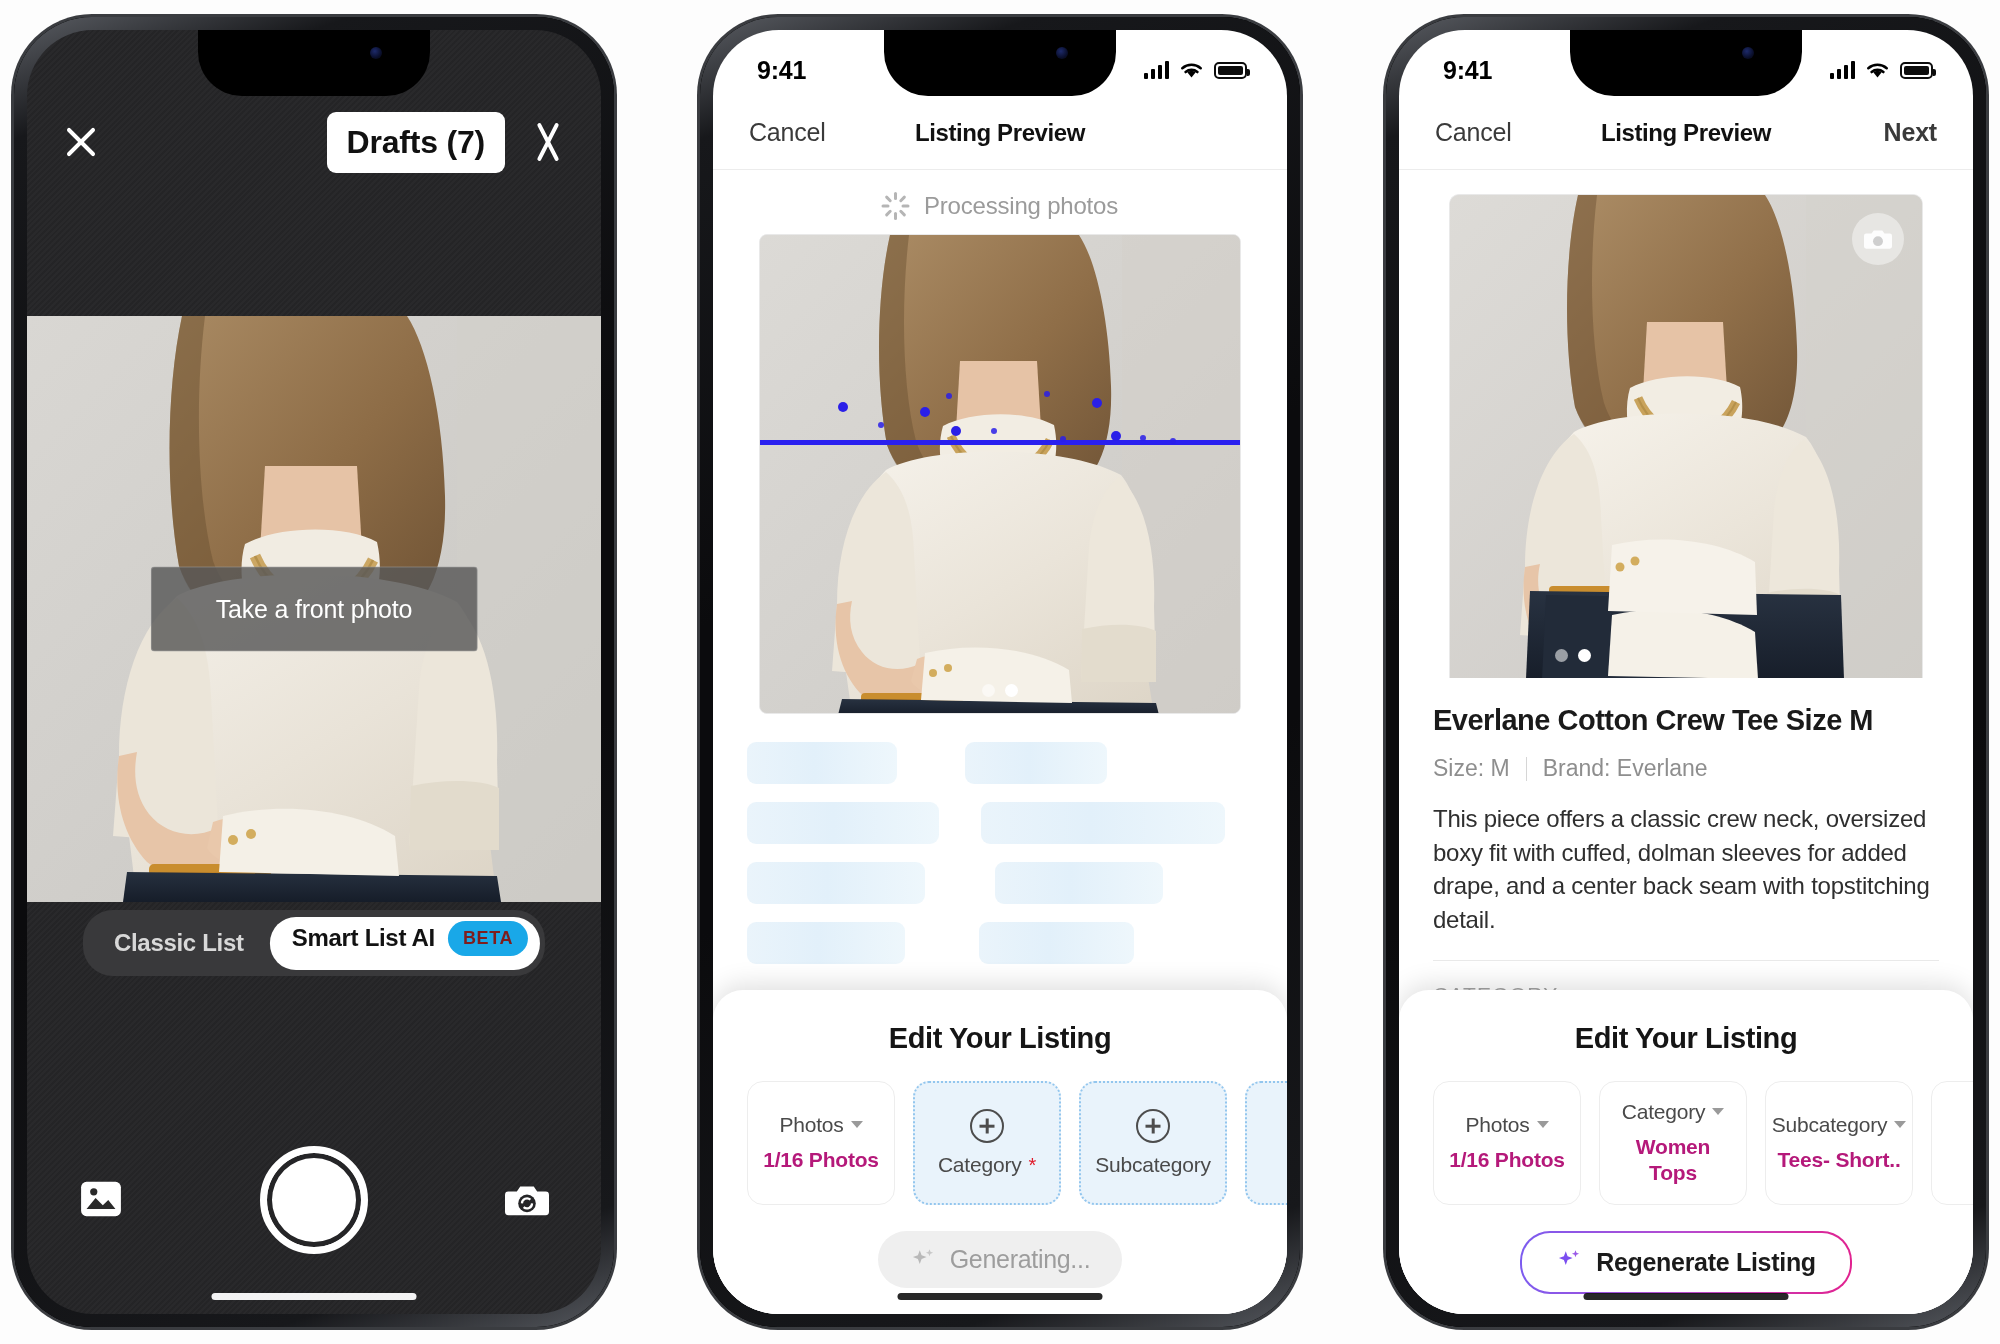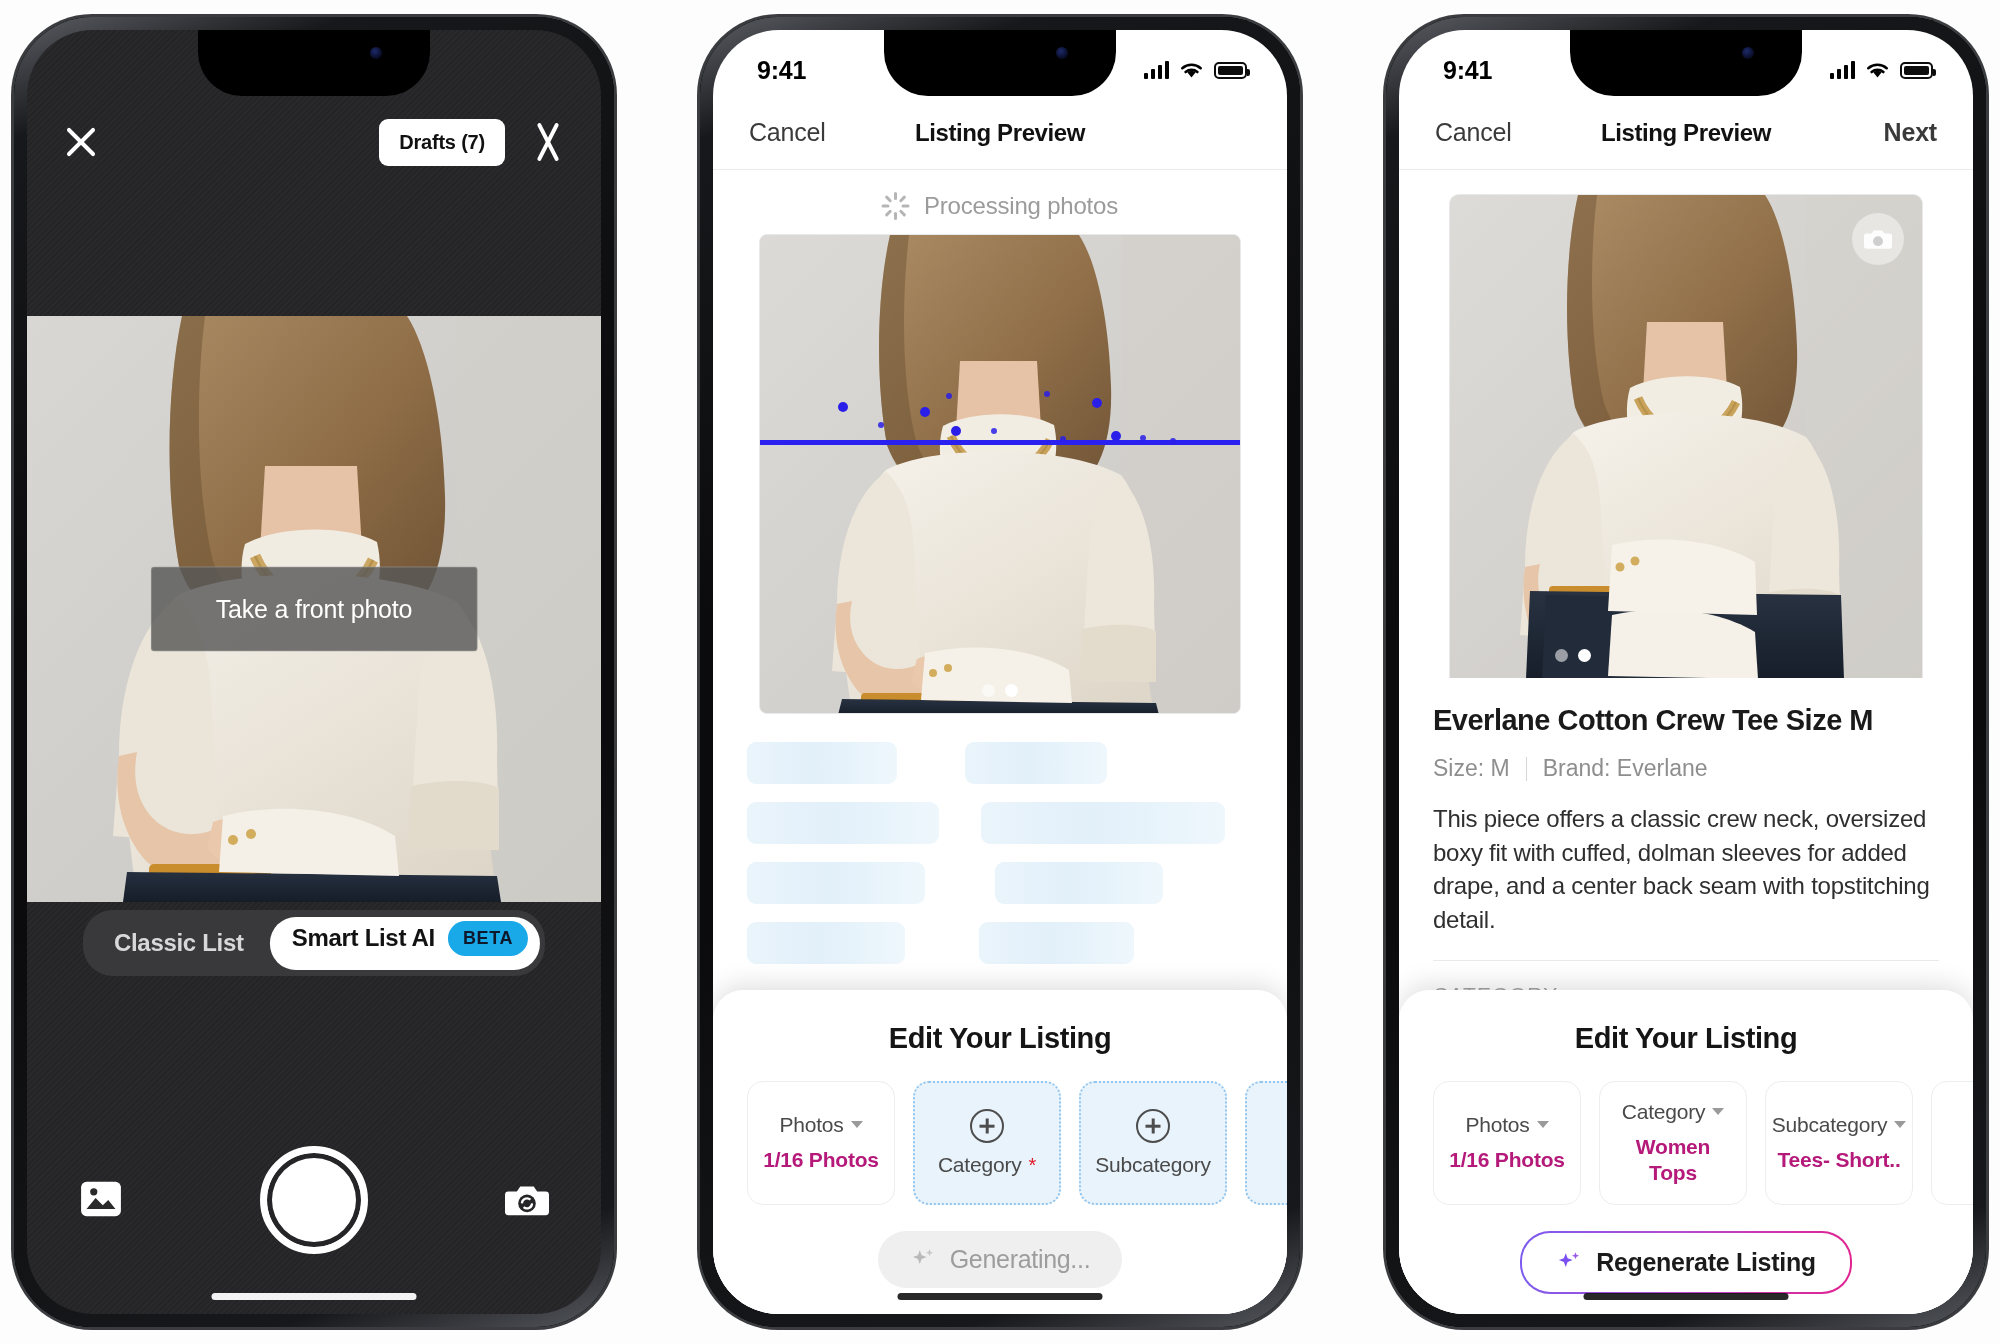--- a/index.html
+++ b/index.html
@@ -107,21 +107,21 @@
   .close-x { width: 40px; height: 40px; position: relative; cursor: pointer; }
   .close-x::before, .close-x::after{
     content:""; position:absolute; top:50%; left:50%; width:38px; height:4px;
     background:#fff; border-radius:2px; transform-origin:center;
   }
   .close-x::before{ transform: translate(-50%,-50%) rotate(45deg); }
   .close-x::after { transform: translate(-50%,-50%) rotate(-45deg); }
   .cam-top-right { display:flex; align-items:center; gap: 24px; }
   .drafts-pill {
     background:#fff; color:#111; border-radius: 9px;
-    padding: 12px 20px; font-size: 20px; font-weight: 600;
+    padding: 12px 20px; font-size: 32px; font-weight: 600;
     letter-spacing:-0.2px; white-space: nowrap;
   }
   .flash-icon { width: 38px; height: 40px; position: relative; }
   .flash-icon::before, .flash-icon::after {
     content:""; position:absolute; left:50%; width: 4px; height: 42px; background:#fff; border-radius:2px;
   }
   .flash-icon::before { transform: translateX(-50%) rotate(27deg); top:-1px;}
   .flash-icon::after  { transform: translateX(-50%) rotate(-27deg); top:-1px;}
   .cam-viewport {
     position:absolute; top: 286px; left: 0; right: 0; height: 586px;
@@ -140,21 +140,21 @@
     background: #39393b; border-radius: 30px; padding: 5px;
     display:flex; align-items:center; z-index:30;
   }
   .seg {
     font-size: 24px; font-weight: 600; letter-spacing:-.3px;
     padding: 14px 26px; border-radius: 26px; white-space:nowrap;
   }
   .seg.off { color:#d8d8d8; }
   .seg.on  { background:#fff; color:#121212; display:flex; align-items:center; gap:13px; padding: 4px 12px 14px 22px;}
   .beta {
-    background:#19a8e8; color:#0f172a; font-size:18px; font-weight:800;
+    background:#19a8e8; color:#7f1d1d; font-size:18px; font-weight:800;
     letter-spacing:.6px; padding: 7px 15px; border-radius: 20px;
   }
   .cam-controls {
     position:absolute; bottom: 44px; left:0; right:0; height: 140px;
     display:flex; align-items:center; justify-content:space-between;
     padding: 0 52px; z-index: 30;
   }
   .shutter {
     width: 108px; height: 108px; border-radius: 50%;
     background:#fff; border: 7px solid #fff;
@@ -251,21 +251,21 @@
   .plus-ic::before{width:15px;height:2.6px;}
   .plus-ic::after{width:2.6px;height:15px;}
 
   .sheet-cta { display:flex; justify-content:center; margin-top: 26px; }
   .gen-pill {
     display:flex; align-items:center; gap: 14px;
     background:#efefef; color:#9d9d9d; font-size: 25px; font-weight:500;
     padding: 14px 32px; border-radius: 30px; letter-spacing:-.3px;
   }
   .regen-pill {
-    display:flex; align-items:center; gap: 14px;
+    display:flex; gap: 14px;
     background:#fff; color:#1b1b1b; font-size: 25px; font-weight:600;
     padding: 15px 34px; border-radius: 30px; letter-spacing:-.3px;
     border: 2.5px solid transparent;
     background-image: linear-gradient(#fff,#fff), linear-gradient(96deg,#7b5cf0 0%, #b64ad0 48%, #e2218e 100%);
     background-origin: border-box; background-clip: padding-box, border-box;
   }
   .spark { width: 26px; height: 26px; position:relative; display:block;}
 </style>
 </head>
 <body>

